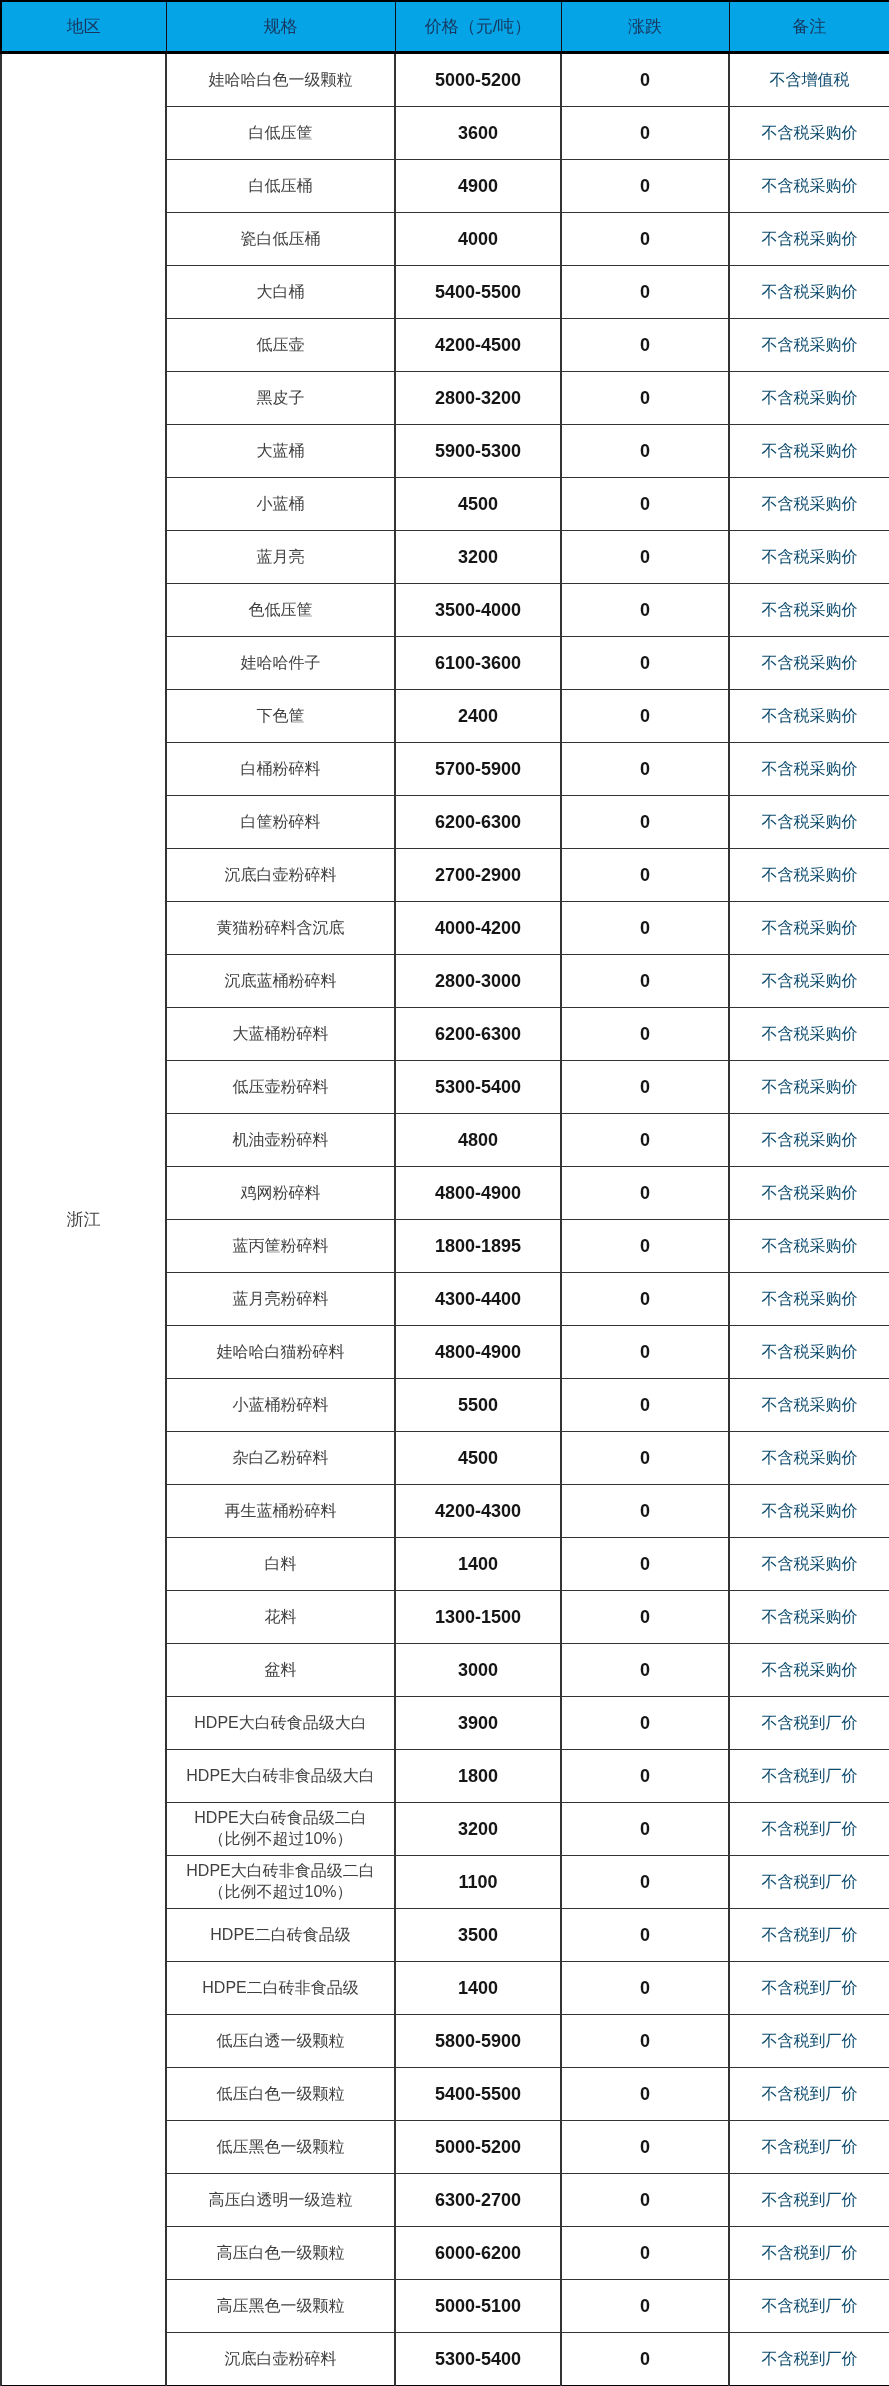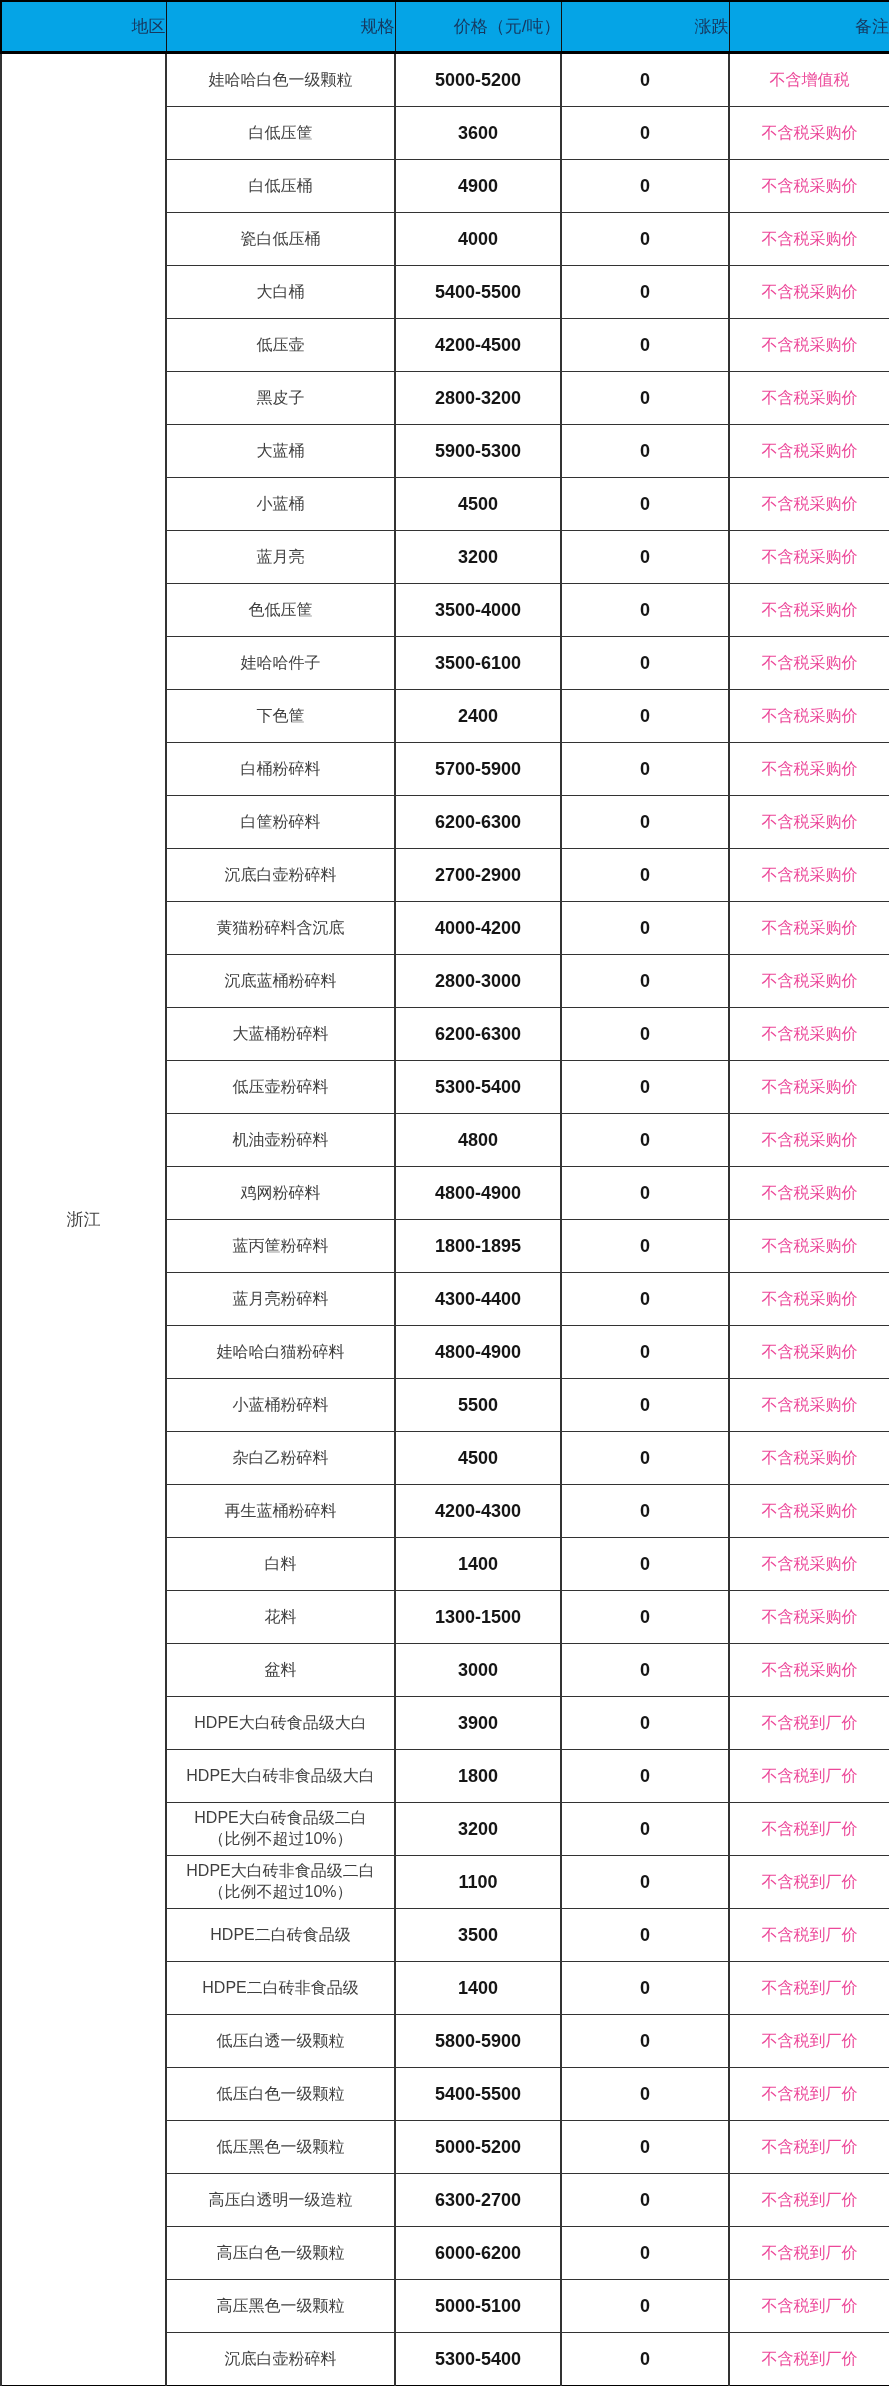--- a/index.html
+++ b/index.html
@@ -9,21 +9,21 @@
     table-layout: fixed;
     width: 889px;
     border: 2px solid #000000;
   }
   th {
     background: #05a4e6;
     color: #17375e;
     font-size: 17px;
     font-weight: 400;
     height: 49px;
-    text-align: right;
+    text-align: center;
     vertical-align: middle;
     border: 1px solid #111111;
     border-bottom: 3px solid #000000;
     padding: 0;
   }
   td {
     height: 52px;
     text-align: center;
     vertical-align: middle;
     border: 1px solid #333333;
@@ -45,21 +45,21 @@
     line-height: 1.3;
     word-break: break-all;
   }
   td.price-cell, td.change-cell {
     font-size: 18px;
     font-weight: 600;
     color: #151515;
   }
   td.note-cell {
     font-size: 16px;
-    color: #ec4899;
+    color: #0c4a6e;
   }
 </style>
 </head>
 <body>
 
 <table class="price-table">
   <colgroup>
     <col style="width:165px">
     <col style="width:229px">
     <col style="width:166px">
@@ -138,21 +138,21 @@
         <td class="note-cell">不含税采购价</td>
       </tr>
       <tr>
         <td class="spec-cell">色低压筐</td>
         <td class="price-cell">3500-4000</td>
         <td class="change-cell">0</td>
         <td class="note-cell">不含税采购价</td>
       </tr>
       <tr>
         <td class="spec-cell">娃哈哈件子</td>
-        <td class="price-cell">3500-6100</td>
+        <td class="price-cell">6100-3600</td>
         <td class="change-cell">0</td>
         <td class="note-cell">不含税采购价</td>
       </tr>
       <tr>
         <td class="spec-cell">下色筐</td>
         <td class="price-cell">2400</td>
         <td class="change-cell">0</td>
         <td class="note-cell">不含税采购价</td>
       </tr>
       <tr>

